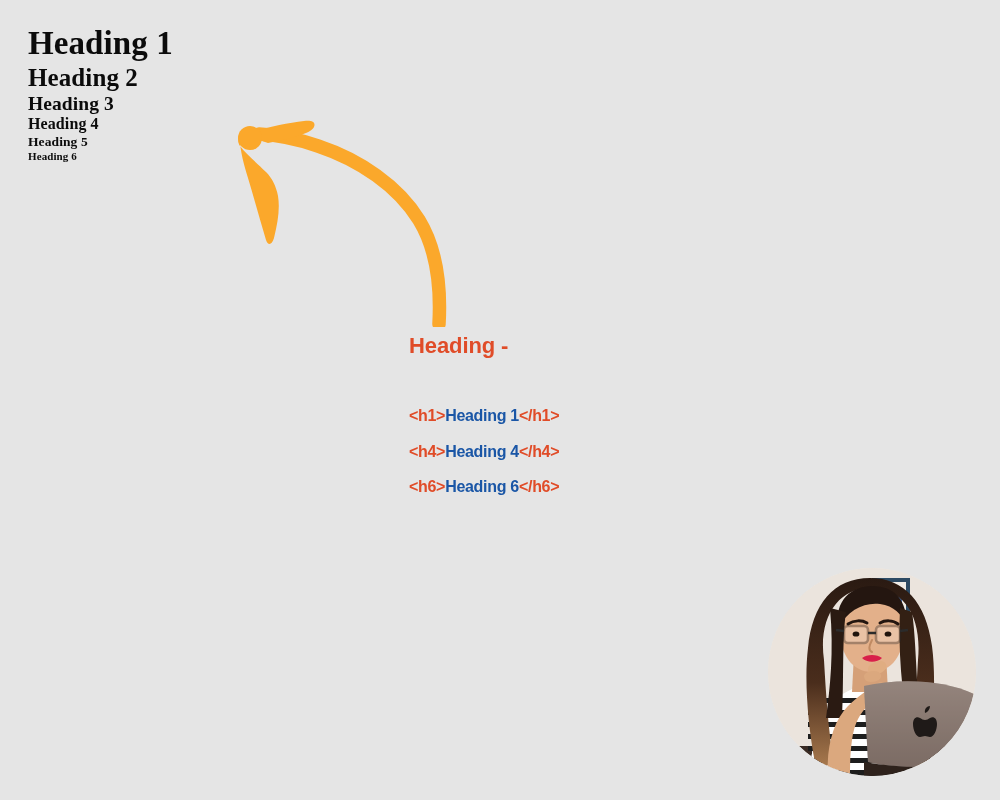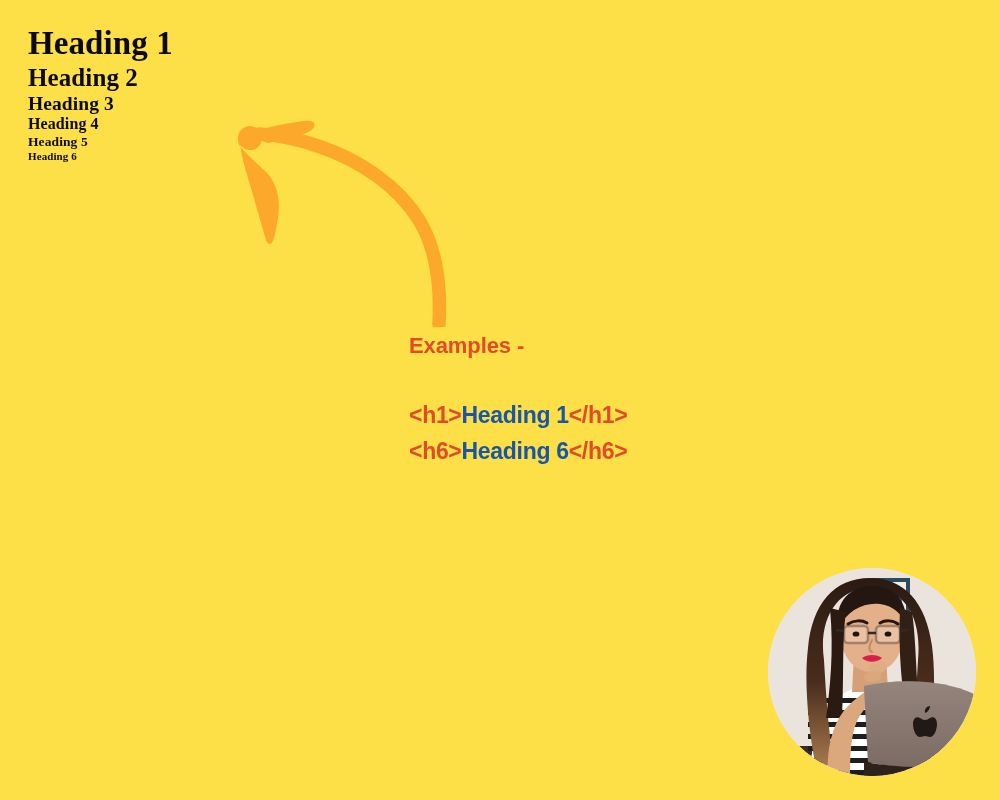--- a/index.html
+++ b/index.html
@@ -13,21 +13,21 @@
     height: 800px;
     position: relative;
     overflow: hidden;
     font-family: "Liberation Sans", sans-serif;
     -webkit-font-smoothing: antialiased;
   }
 
   .slide {
     position: absolute;
     inset: 0;
-    background: #fde047;
+    background: #e5e5e5;
   }
 
   
   .headings-demo {
     position: absolute;
     left: 28px;
     top: 24px;
     width: 330px;
   }
   .headings-demo .hd {
@@ -73,21 +73,21 @@
     margin: 0 0 40px 0;
     line-height: 1.1;
   }
   .code-lines {
     margin: 0;
     padding: 0;
     list-style: none;
   }
   .code-line {
     font-family: "Liberation Sans", sans-serif;
-    font-size: 23px;
+    font-size: 16px;
     font-weight: bold;
     line-height: 35.5px;
     white-space: nowrap;
     letter-spacing: -0.3px;
   }
   .tag { color: #E04C28; }
   .content { color: #1A56A6; }
 
   
   .presenter-photo {
@@ -131,24 +131,27 @@
                  C44,66 48,74 50,84 C52,96 50,110 46,126
                  C44,133 40,134 38,128 C32,108 26,86 20,66
                  C16,53 12,38 12,28 Z" fill="#FBA82B"></path>
 
         <circle cx="22" cy="26" r="12" fill="#FBA82B"></circle>
       </g>
     </svg>
   </div>
 
   <div class="examples-block">
-    <div class="examples-title">Examples -</div>
+    <div class="examples-title">Heading -</div>
     <ul class="code-lines">
       <li class="code-line">
         <span class="tag">&lt;h1&gt;</span><span class="content">Heading 1</span><span class="tag">&lt;/h1&gt;</span>
+      </li>
+      <li class="code-line">
+        <span class="tag">&lt;h4&gt;</span><span class="content">Heading 4</span><span class="tag">&lt;/h4&gt;</span>
       </li>
       <li class="code-line">
         <span class="tag">&lt;h6&gt;</span><span class="content">Heading 6</span><span class="tag">&lt;/h6&gt;</span>
       </li>
     </ul>
   </div>
 
   <div class="presenter-photo">
     <svg viewBox="0 0 208 208" xmlns="http://www.w3.org/2000/svg" aria-hidden="true">
       <defs>

